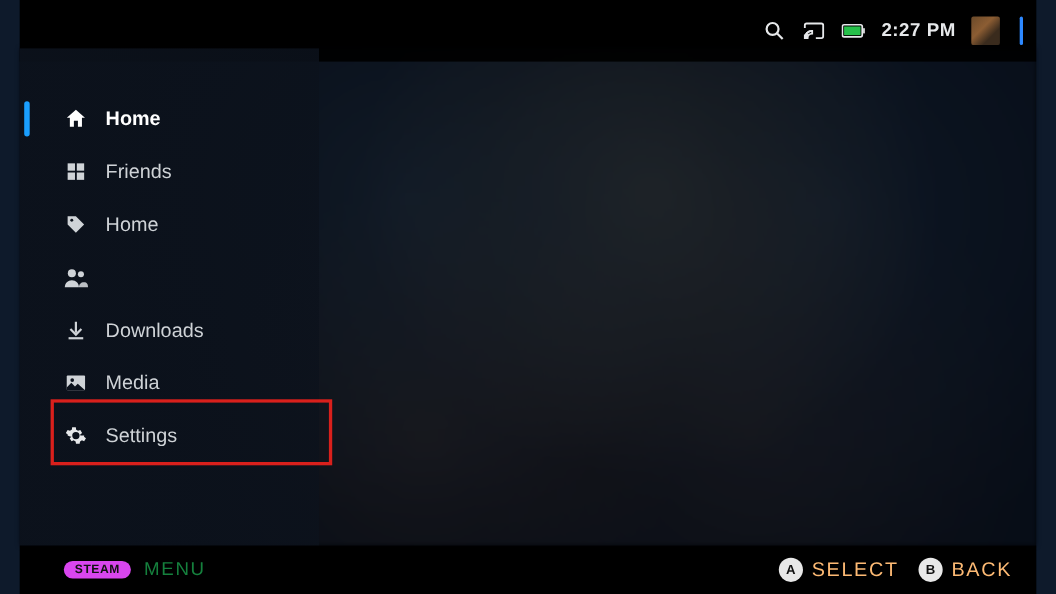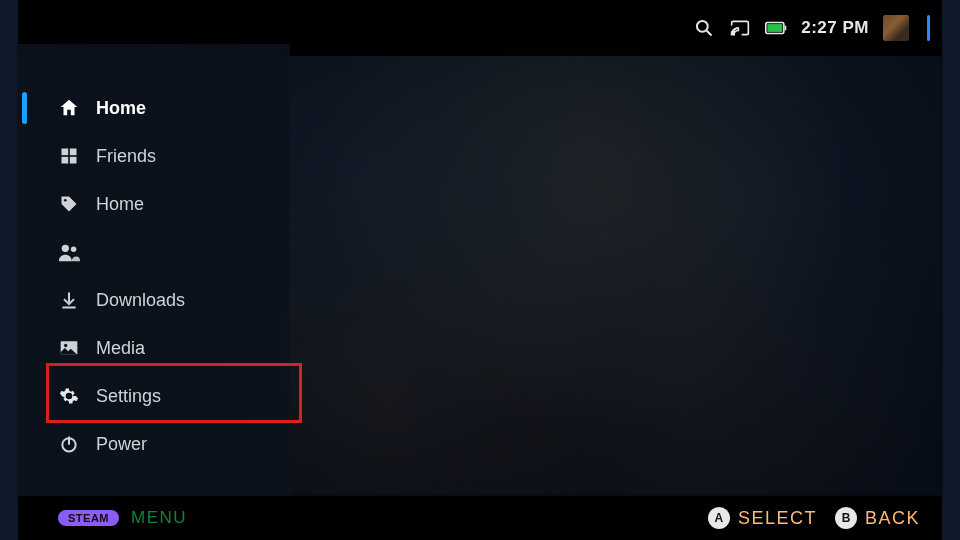--- a/index.html
+++ b/index.html
@@ -107,21 +107,21 @@
     left: 0; right: 0; bottom: 0;
     height: 44px;
     background: rgba(0,0,0,0.92);
     display: flex;
     align-items: center;
     justify-content: space-between;
     padding: 0 22px 0 40px;
   }
   .hint-left { display:flex; align-items:center; gap:12px; }
   .pill {
-    background: #8b5cf6; color:#111;
+    background: #d946ef; color:#111;
     font-size: 11px; font-weight: 700;
     padding: 2px 10px; border-radius: 10px;
     letter-spacing: 0.5px;
   }
   .hint-left .menu-label { font-size: 17px; letter-spacing: 1.5px; color:#15803d;text-align:right; }
   .hint-right { display:flex; align-items:center; gap:18px; }
   .hint-btn { display:flex; align-items:center; gap:8px; }
   .hint-key {
     width: 22px; height: 22px; border-radius: 50%;
     background: #e8e8e8; color:#111;
@@ -233,29 +233,20 @@
 
     <div class="menu-item" id="settings-item">
       <span class="mi-icon">
         <svg width="20" height="20" viewBox="0 0 24 24" fill="#e6e8ea">
             <path d="M12 8a4 4 0 1 0 0 8 4 4 0 0 0 0-8zm9 4a7 7 0 0 1-.1 1.2l2.1 1.6-2 3.4-2.5-1a7 7 0 0 1-2 1.2l-.4 2.6h-4l-.4-2.6a7 7 0 0 1-2-1.2l-2.5 1-2-3.4 2.1-1.6A7 7 0 0 1 3 12c0-.4 0-.8.1-1.2L1 9.2l2-3.4 2.5 1a7 7 0 0 1 2-1.2L7.9 3h4l.4 2.6a7 7 0 0 1 2 1.2l2.5-1 2 3.4-2.1 1.6c.1.4.1.8.1 1.2z"></path>
           </svg>
       </span>
       <span>Settings</span>
     </div>
 
-    <div class="menu-item">
-      <span class="mi-icon">
-        <svg width="20" height="20" viewBox="0 0 24 24" fill="none" stroke="#cfd3d7" stroke-width="2.4">
-            <circle cx="12" cy="13" r="8"></circle>
-            <line x1="12" y1="3" x2="12" y2="13"></line>
-          </svg>
-      </span>
-      <span>Power</span>
-    </div>
 
   </nav>
 
   <div class="highlight-box" style="left:28px; top:363px; width:250px; height:54px;"></div>
 
   <div class="hintbar">
     <div class="hint-left">
       <span class="pill">STEAM</span>
       <span class="menu-label">MENU</span>
     </div>

